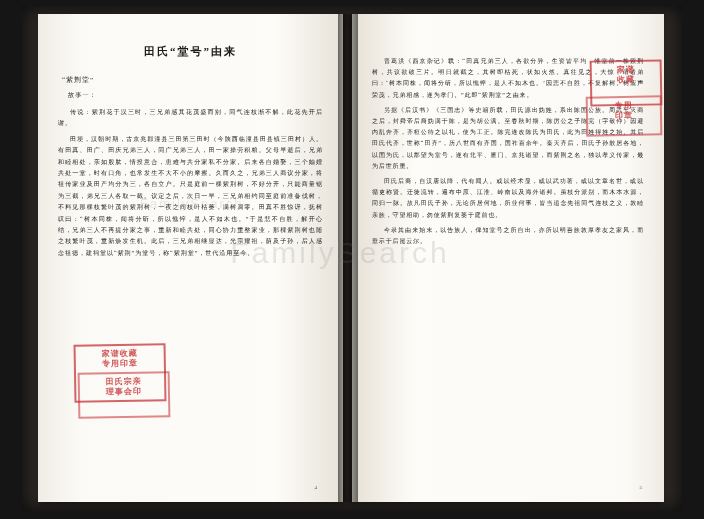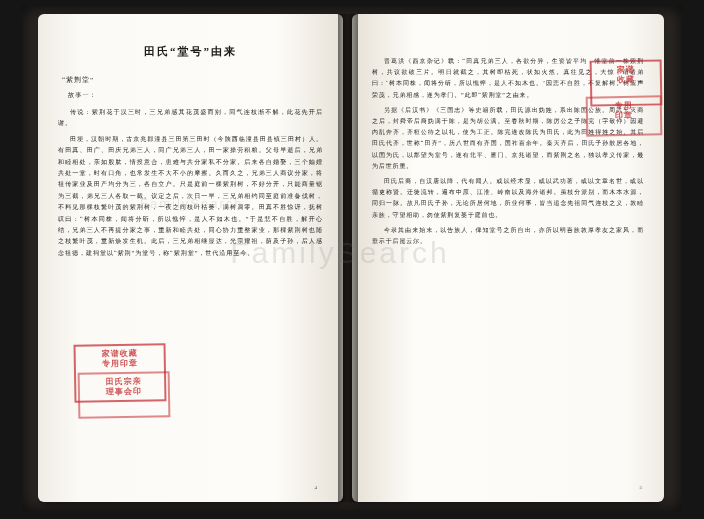--- a/index.html
+++ b/index.html
@@ -16,21 +16,20 @@
   .book{
     position:absolute;left:22px;top:6px;width:660px;height:505px;
     background:#2a2724;
     box-shadow:0 0 18px rgba(0,0,0,.8) inset;
   }
   
   .leaf{
     position:absolute;top:8px;height:488px;
     background:#fbf9f4;
     overflow:hidden;
-    border-radius:6px;
   }
   .leaf.left{
     left:16px;width:305px;
     background:linear-gradient(to right,#efece5 0%,#fcfaf6 14%,#fdfcf8 78%,#e7e2d8 100%);
     box-shadow:2px 2px 6px rgba(0,0,0,.45);
   }
   .leaf.right{
     left:330px;width:312px;
     background:linear-gradient(to left,#efebe3 0%,#fcfaf6 12%,#fdfcf8 80%,#e6e1d6 100%);
     box-shadow:-2px 2px 6px rgba(0,0,0,.45);

